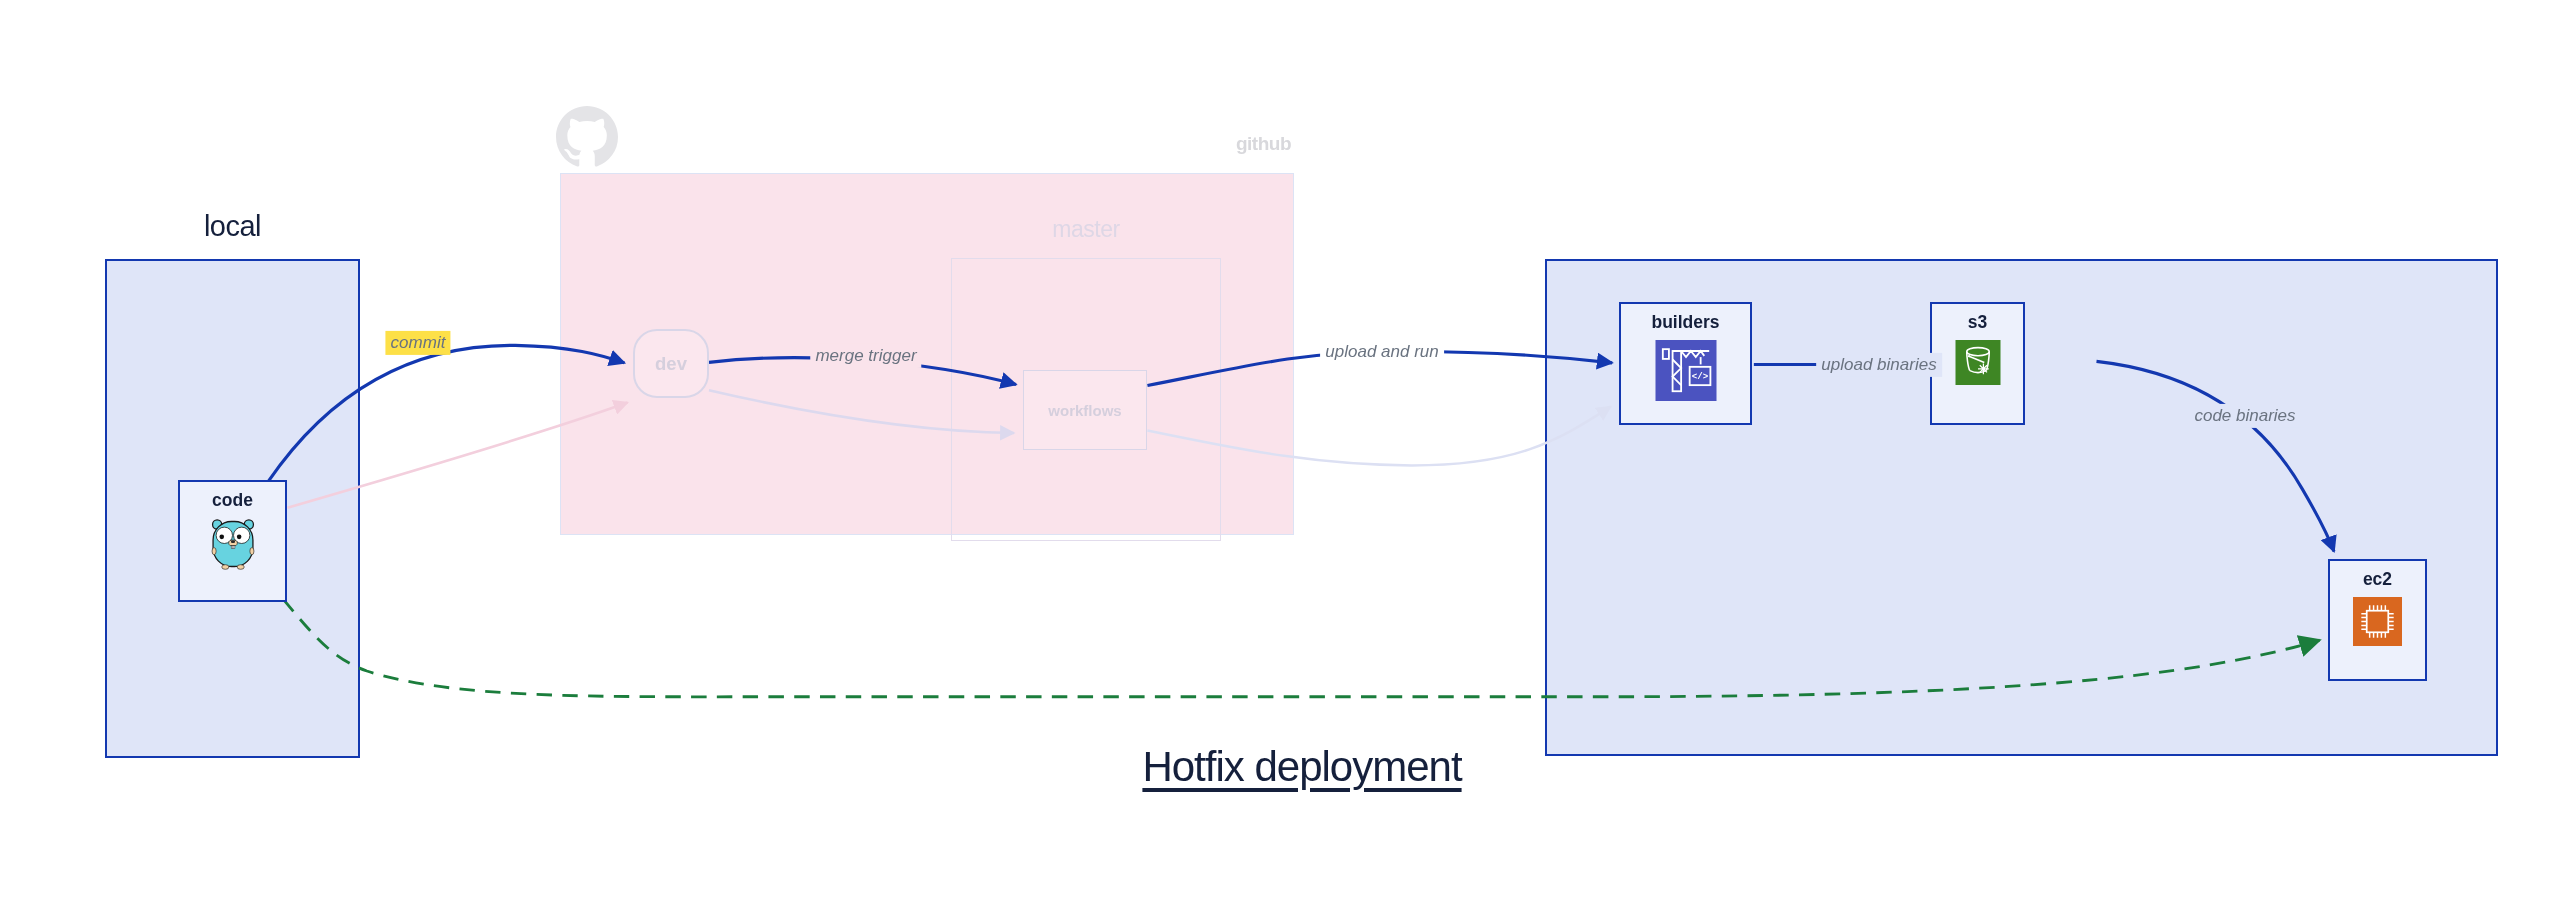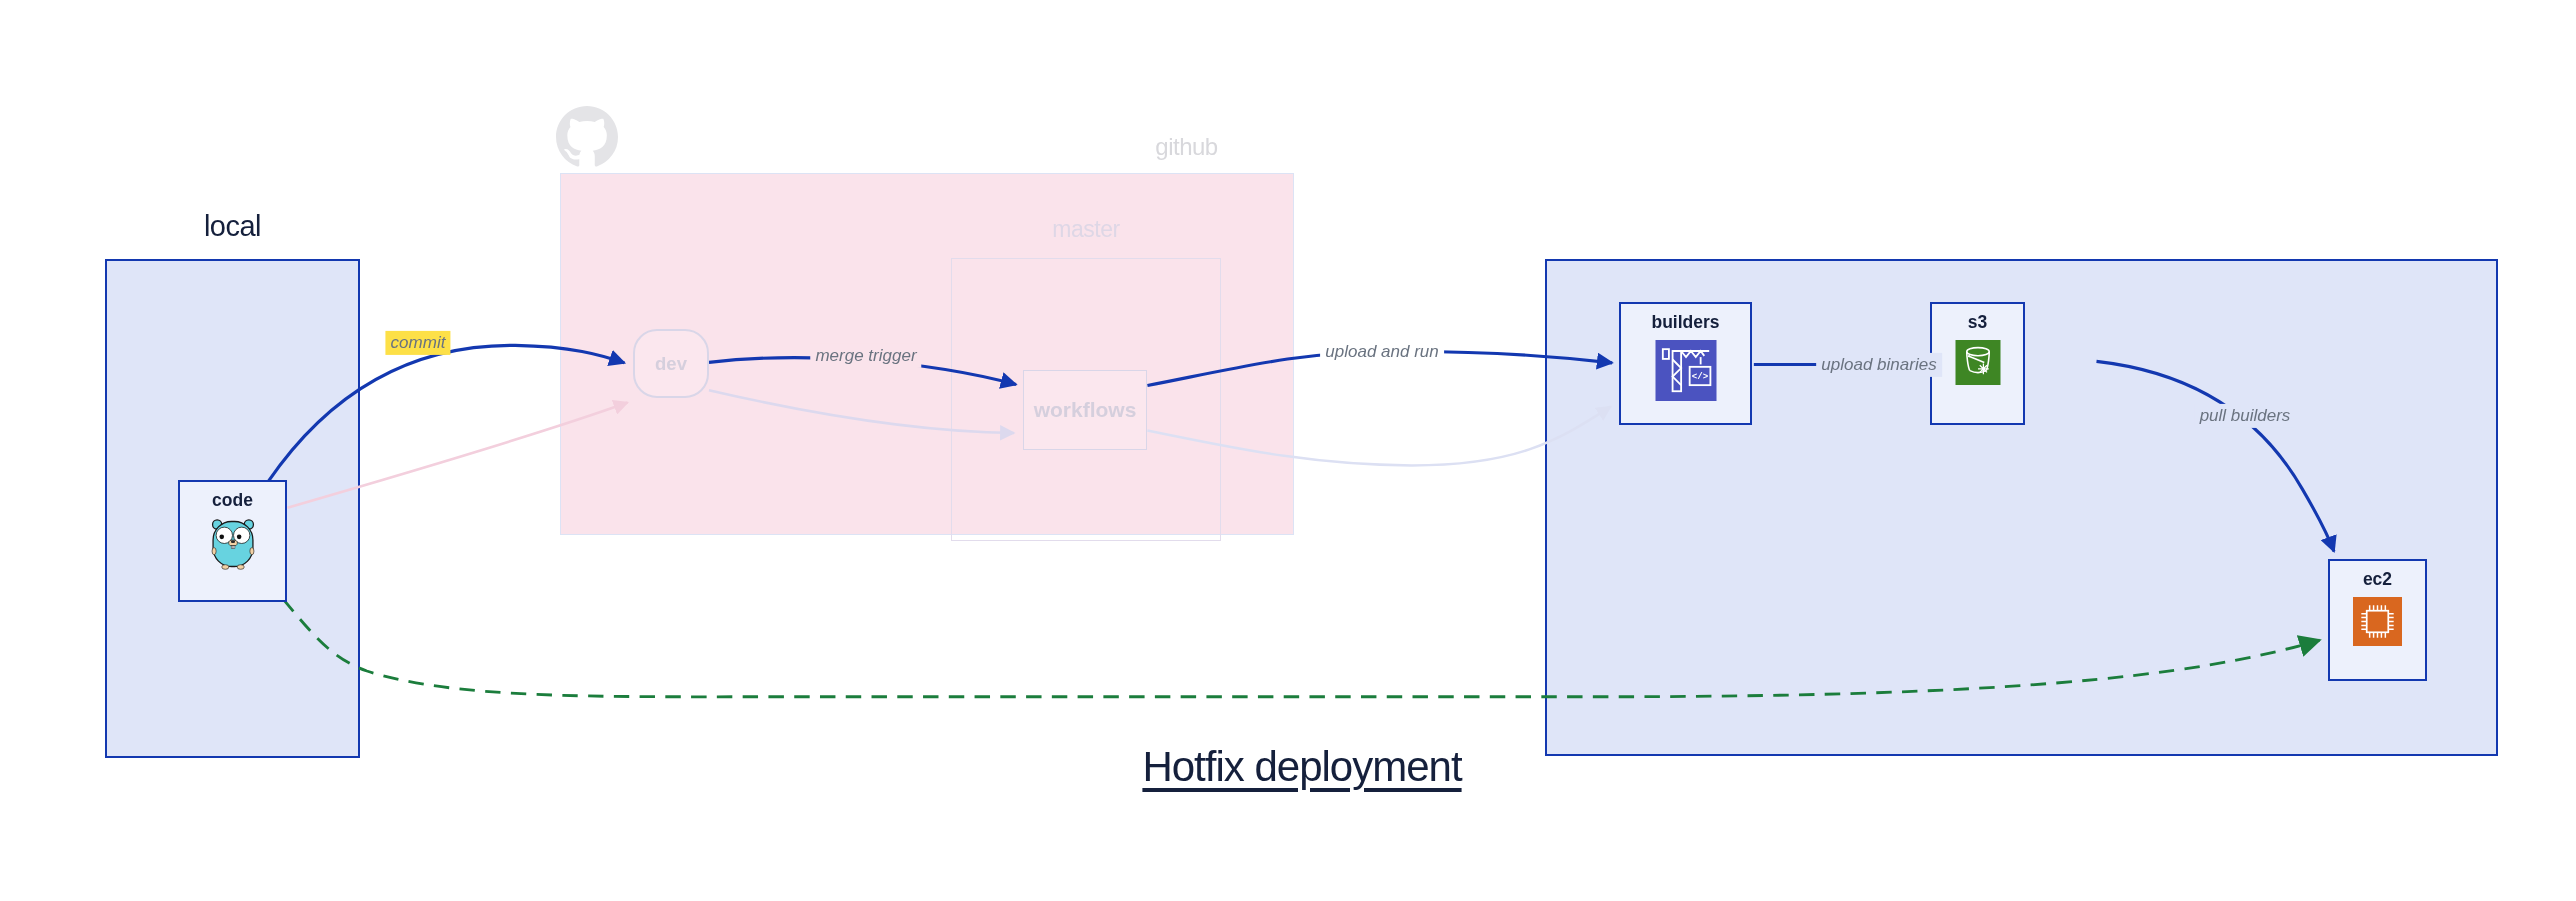--- a/index.html
+++ b/index.html
@@ -19,21 +19,21 @@
   .edges{position:absolute;left:0;top:0;z-index:2;}
   .node{position:absolute;z-index:3;box-sizing:border-box;display:flex;flex-direction:column;
         align-items:center;}
   .node.strong{background:var(--node_fill);border:2.6px solid var(--primary_blue);}
   .node.faded{background:#fbe7ee;border:2.1px solid var(--faded_node_border);justify-content:center;}
   .node-label{font-weight:bold;font-size:17.5px;color:var(--navy_text);margin-top:8.2px;}
   .node.faded .node-label{color:var(--faded_node_text);margin:0;font-size:18.5px;}
   .icon-box{margin-top:7.2px;display:block;}
   .group-label{position:absolute;z-index:4;font-size:29px;color:var(--navy_text);
                text-align:center;letter-spacing:-0.5px;}
-  .group-label.faded-gh{color:var(--github_gray);font-size:24px;text-align:center;}
+  .group-label.faded-gh{color:var(--github_gray);font-size:19px;text-align:right;font-weight:bold;}
   .group-label.faded-master{color:var(--master_gray);font-size:23px;}
   .edge-label{position:absolute;z-index:4;transform:translate(-50%,-50%);font-style:italic;
               font-size:17px;color:var(--label_gray);padding:2.1px 5.2px;white-space:nowrap;}
   .title{position:absolute;z-index:4;left:0;width:100%;text-align:center;top:743px;
          font-size:42px;letter-spacing:-1px;color:var(--navy_text);}
   .title span{text-decoration:underline;text-decoration-thickness:3.6px;text-underline-offset:7.2px;}
   .octocat{position:absolute;z-index:1;}
 </style>
 </head>
 <body>
@@ -106,21 +106,21 @@
         <ellipse cx="60" cy="95" rx="7" ry="4.5" fill="#f2d1a4" stroke-width="1.2"></ellipse>
       </g>
     </svg>
   </div>
 
   <div class="node faded" style="left:633px;top:329px;width:76px;height:69px;border-radius:24px;">
     <div class="node-label">dev</div>
   </div>
 
   <div class="node faded" style="left:1023px;top:370px;width:124px;height:80px;border-width:1.5px;">
-    <div class="node-label" style="font-size:21px;">workflows</div>
+    <div class="node-label" style="font-size:15px;">workflows</div>
   </div>
 
   <div class="node strong" style="left:1619px;top:302px;width:133px;height:123px;">
     <div class="node-label">builders</div>
     <svg class="icon-box" width="62" height="61" viewBox="0 0 100 100">
       <rect x="0" y="0" width="100" height="100" fill="#4b53c0"></rect>
       <g stroke="#fff" stroke-width="3" fill="none">
         <rect x="12" y="15" width="10" height="16"></rect>
         <rect x="28" y="18" width="14" height="66"></rect>
         <path d="M28,32 L42,46 L28,60 L42,74"></path>
@@ -164,20 +164,20 @@
         <path d="M17,34 H28 M17,42 H28 M17,50 H28 M17,58 H28 M17,66 H28"></path>
         <path d="M72,34 H83 M72,42 H83 M72,50 H83 M72,58 H83 M72,66 H83"></path>
       </g>
     </svg>
   </div>
 
   <div class="edge-label" style="left:418px;top:343px;background:#fde047;">commit</div>
   <div class="edge-label" style="left:866px;top:356px;background:#fae3eb;">merge trigger</div>
   <div class="edge-label" style="left:1382px;top:352px;background:#ffffff;">upload and run</div>
   <div class="edge-label" style="left:1879px;top:365px;background:#dfe5f8;">upload binaries</div>
-  <div class="edge-label" style="left:2245px;top:416px;background:#dfe5f8;">pull builders</div>
+  <div class="edge-label" style="left:2245px;top:416px;background:#dfe5f8;">code binaries</div>
 
   <div class="title">
     <span>Hotfix deployment</span>
   </div>
 
 </div>
 
 
 </body></html>

